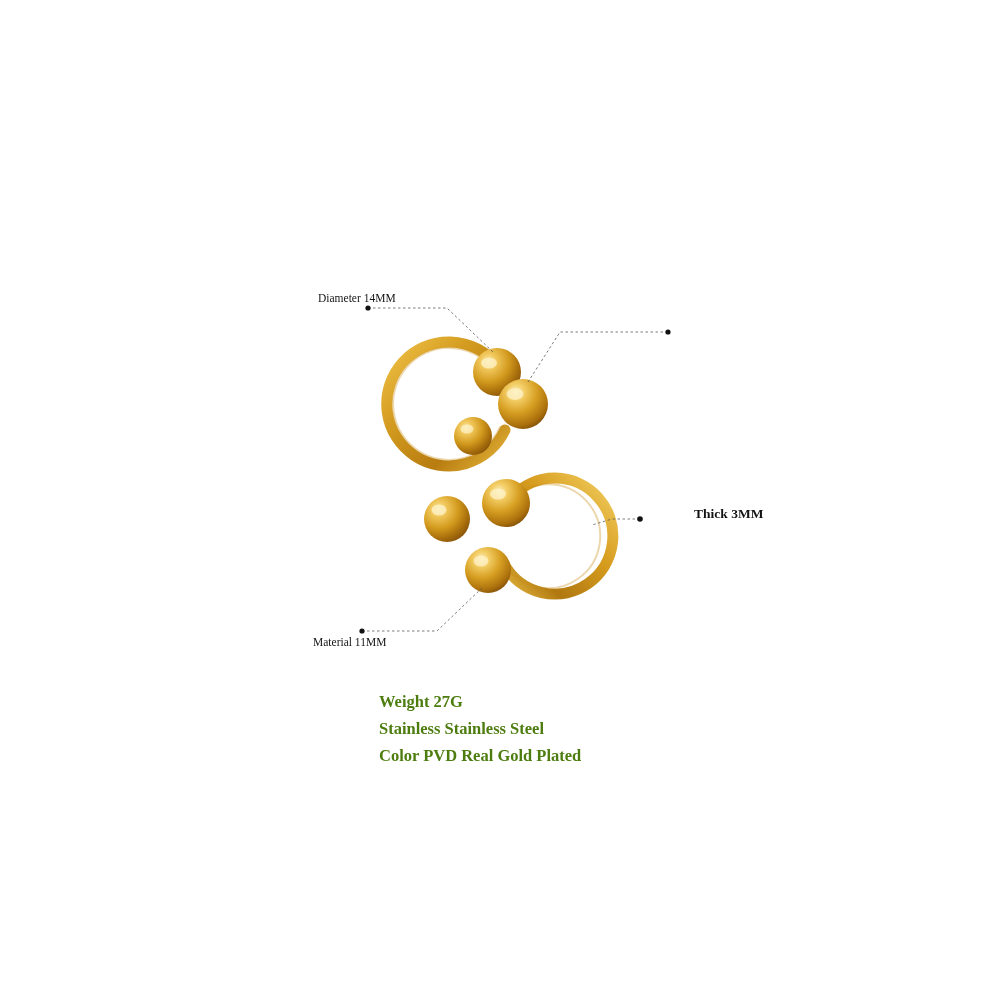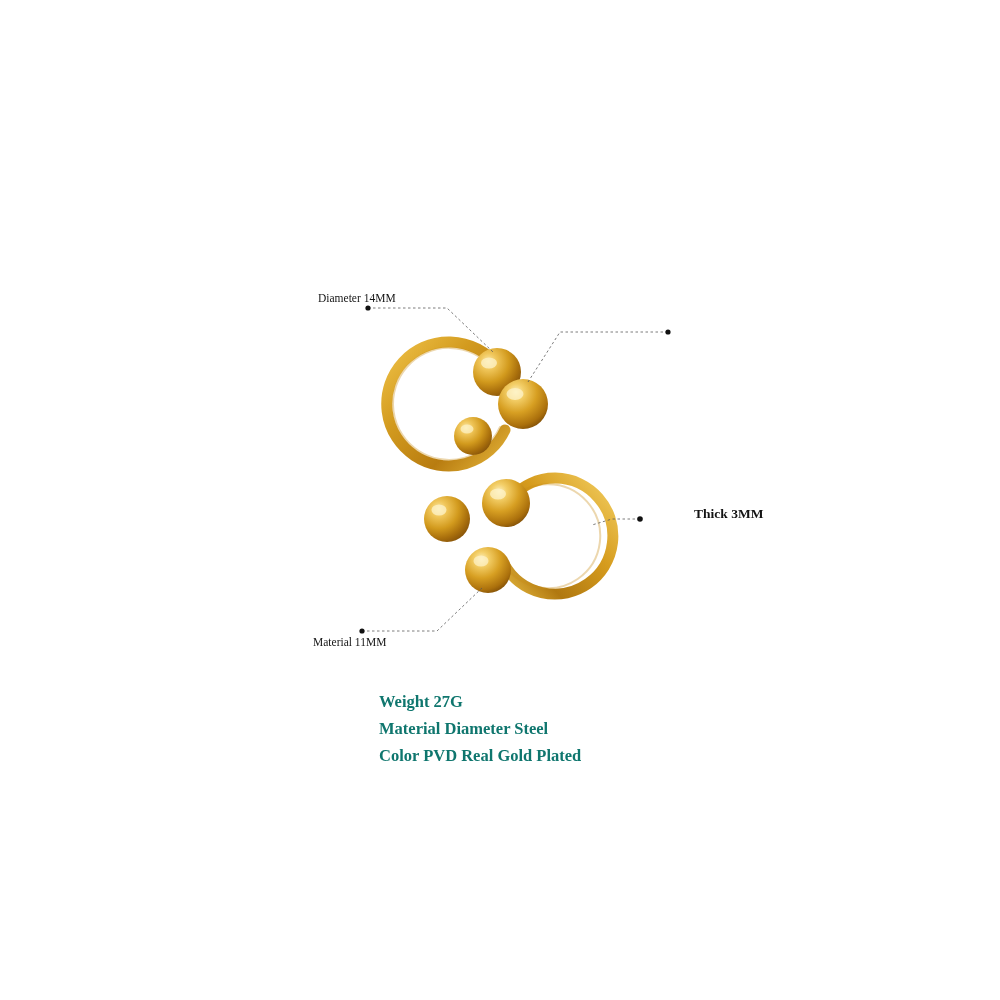--- a/index.html
+++ b/index.html
@@ -57,21 +57,21 @@
     top: 635px;
     font-size: 11.5px;
   }
   .specs {
     position: absolute;
     left: 379px;
     top: 688px;
     font-family: "Liberation Serif", serif;
     font-weight: bold;
     font-size: 16.5px;
-    color: #0f766e;
+    color: #4d7c0f;
     line-height: 1.65;
   }
   .specs div { white-space: pre; }
 </style>
 </head>
 <body>
 
 <div id="stage">
 
   <svg class="diagram" viewBox="0 0 1000 1000">
@@ -155,17 +155,17 @@
 
   <div class="anno anno-d14">Diameter 14MM</div>
 
 
   <div class="anno anno-thick">Thick 3MM</div>
 
   <div class="anno anno-d11">Material 11MM</div>
 
   <div class="specs">
     <div>Weight 27G</div>
-    <div>Material Diameter Steel</div>
+    <div>Stainless Stainless Steel</div>
     <div>Color PVD Real Gold Plated</div>
   </div>
 
 </div>
 
 </body></html>

